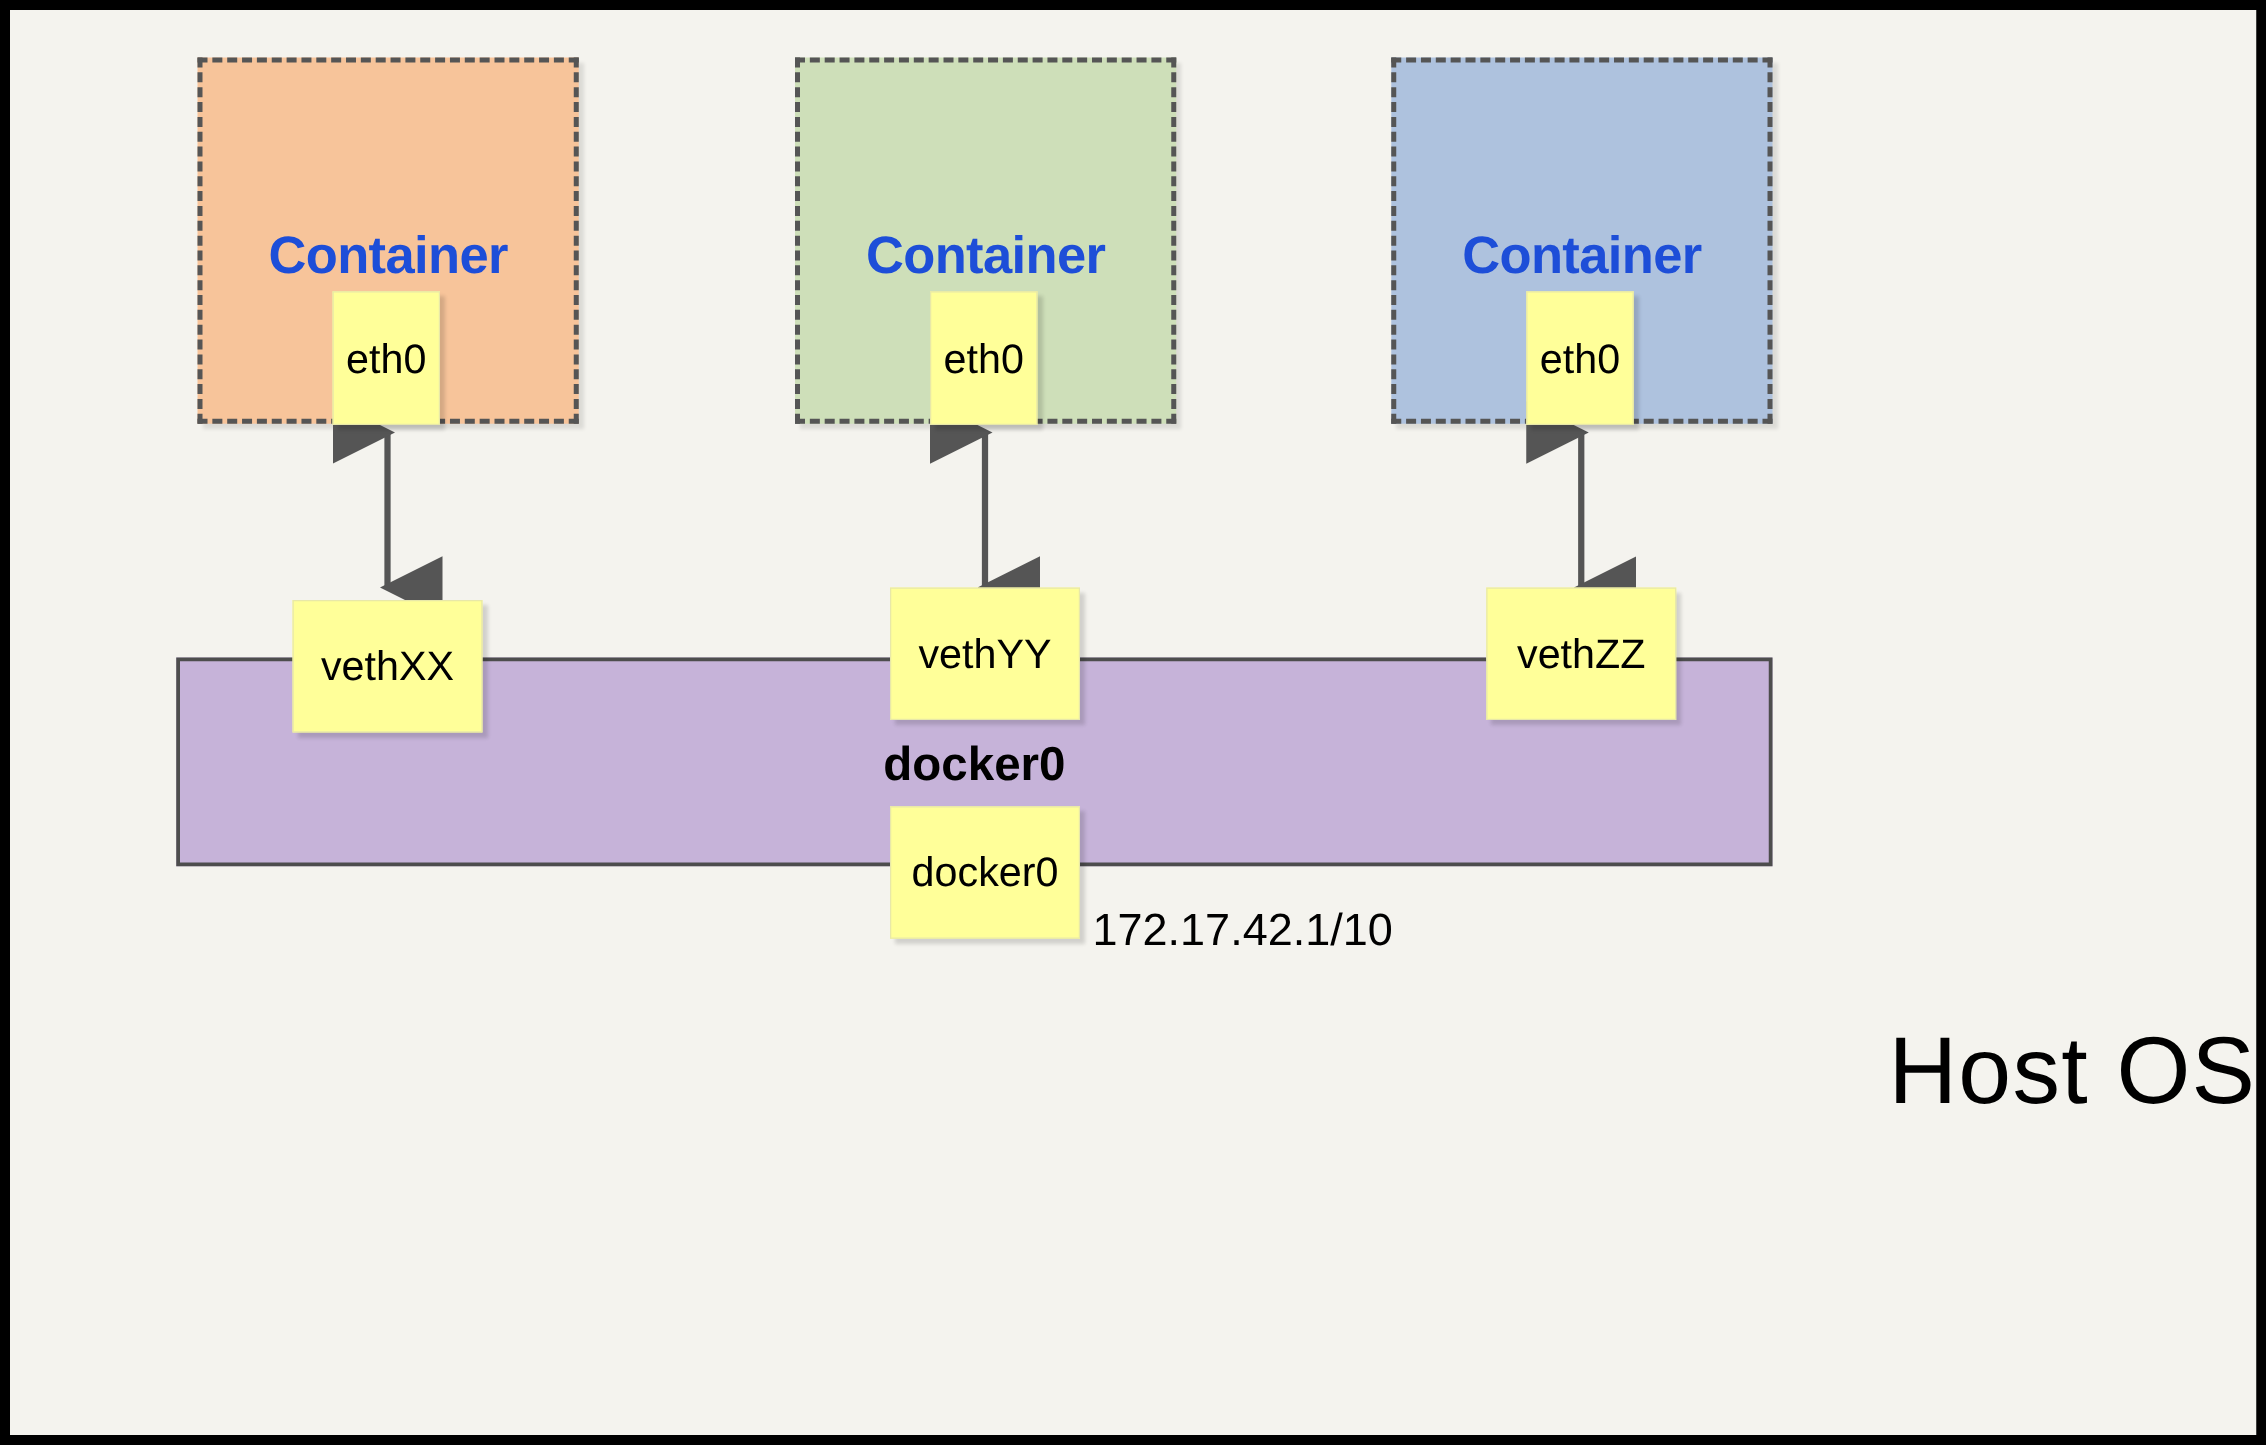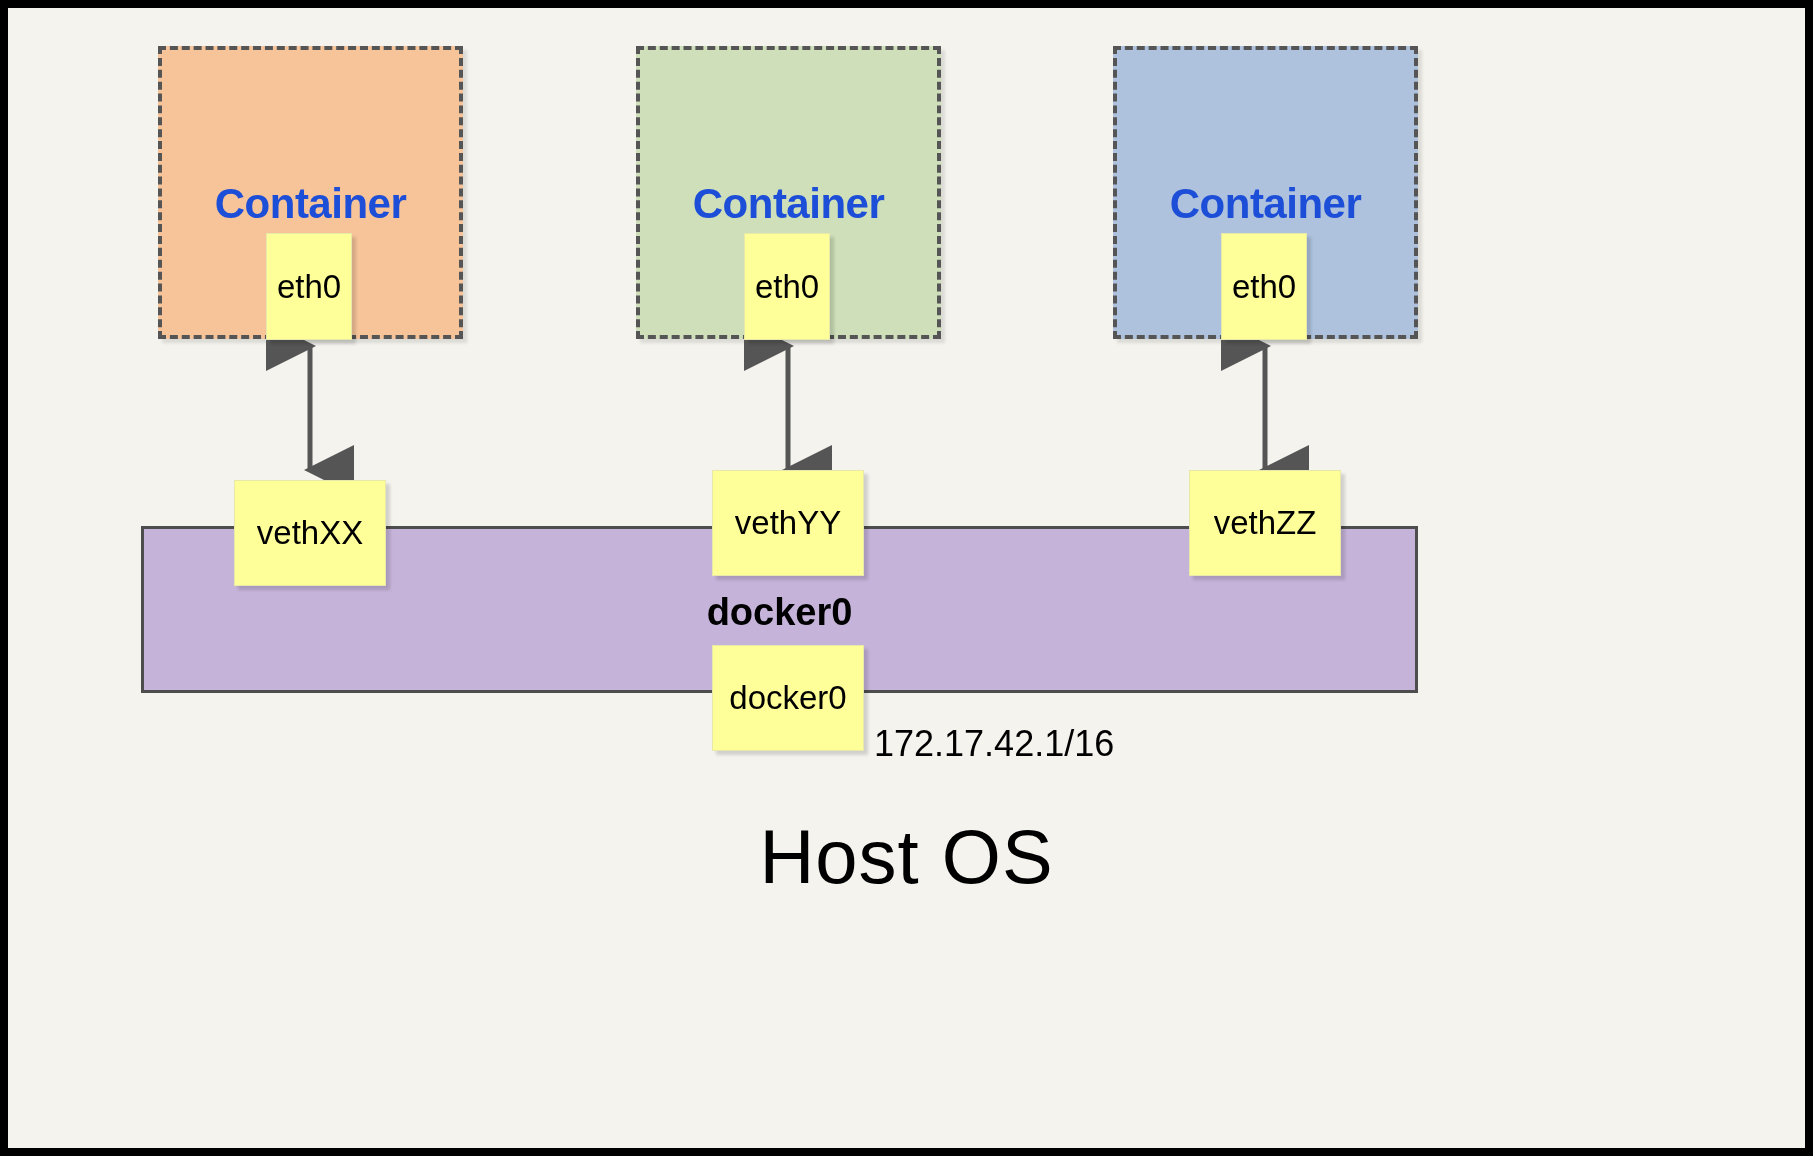--- a/index.html
+++ b/index.html
@@ -81,21 +81,21 @@
     color: #000000;
     white-space: nowrap;
     z-index: 6;
   }
 
   
   #host-os {
     position: absolute;
     left: 0;
     right: 0;
-    text-align: center;
+    text-align: right;
     font-size: 76px;
     color: #000000;
     font-weight: 300;
     letter-spacing: 1px;
   }
 
   
   .arrow-svg {
     position: absolute;
     z-index: 4;
@@ -176,18 +176,18 @@
       <span>vethYY</span>
     </div>
     <div class="iface" style="left:1181px; top:462px; width:152px; height:106px;">
       <span>vethZZ</span>
     </div>
 
     <div class="iface" style="left:704px; top:637px; width:152px; height:106px;">
       <span>docker0</span>
     </div>
 
-    <div id="bridge-ip" style="left:866px; top:715px;">172.17.42.1/16</div>
+    <div id="bridge-ip" style="left:866px; top:715px;">172.17.42.1/10</div>
 
     <div id="host-os" style="top:805px;">Host OS</div>
 
   </div>
 </div>
 
 </body></html>

